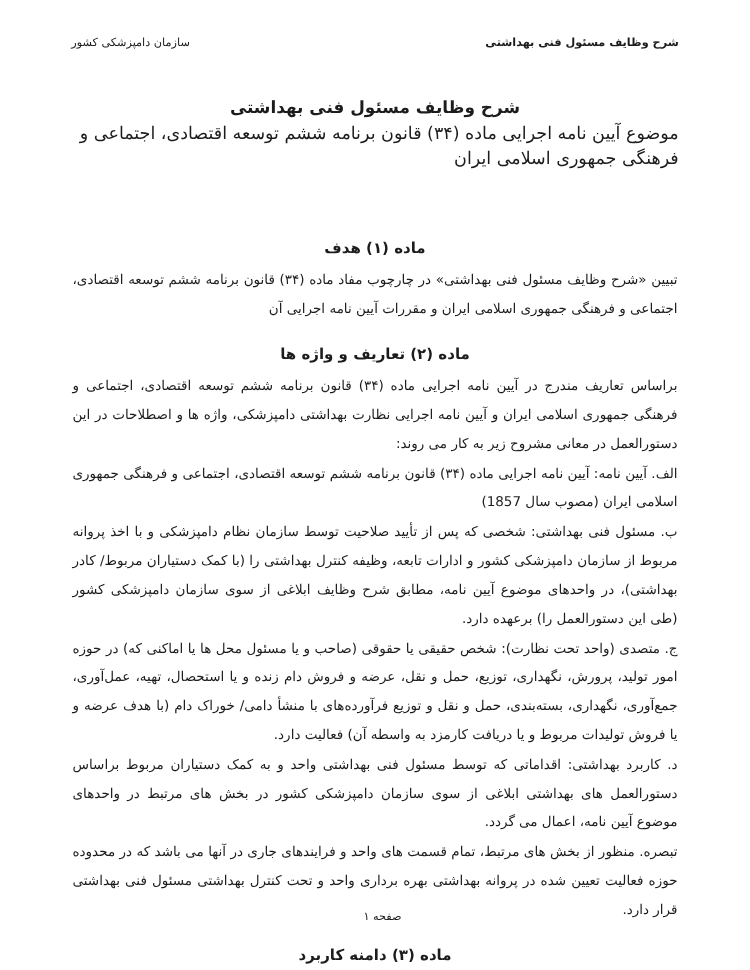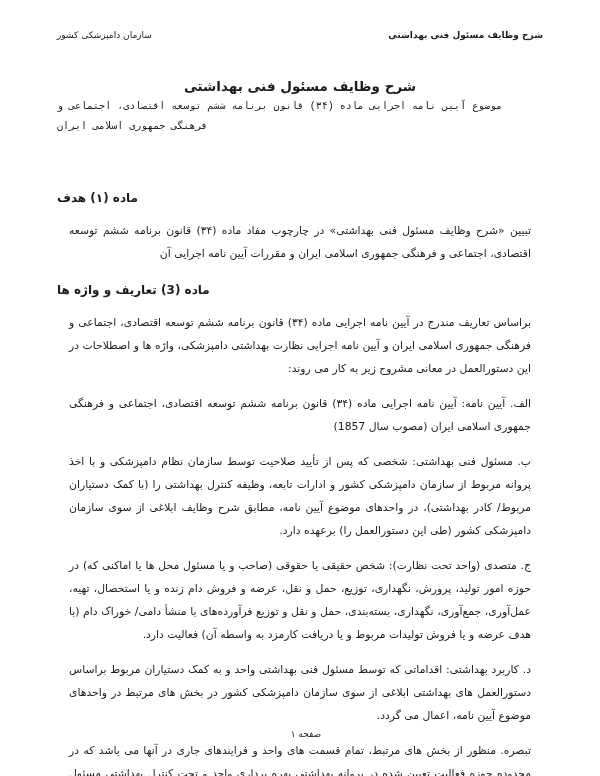--- a/index.html
+++ b/index.html
@@ -33,39 +33,38 @@
   .running-header .rh-right { font-weight: bold; }
   .running-header .rh-left { font-weight: normal; }
   .doc-title {
     text-align: center;
     font-weight: bold;
     font-size: 13.5px;
     line-height: 21px;
     margin: 0;
   }
   .doc-subtitle {
-    text-align: left;
-    font-size: 10px;
+    text-align: right;
+    font-size: 14px;
     line-height: 20px;
     margin: 0 0 52px 0;
-    font-family: Liberation Mono, monospace;
   }
   .section { margin-top: 16px; }
   .section:first-of-type { margin-top: 0; }
   .section-heading {
     font-size: 12px;
     font-weight: bold;
     line-height: 18px;
     margin: 0 0 5px 0;
-    text-align: left;
+    text-align: center;
   }
   .para {
     font-size: 10.8px;
     line-height: 23px;
-    margin: 12px;
+    margin: 1px;
     text-align: justify;
     text-justify: inter-word;
   }
   .para .lead { font-weight: normal; }
   .page-footer {
     position: absolute;
     bottom: 36px;
     left: 12px;
     right: 0;
     text-align: center;
@@ -85,21 +84,21 @@
 
   <h1 class="doc-title">شرح وظایف مسئول فنی بهداشتی</h1>
   <p class="doc-subtitle">موضوع آیین نامه اجرایی ماده (۳۴) قانون برنامه ششم توسعه اقتصادی، اجتماعی و فرهنگی جمهوری اسلامی ایران</p>
 
   <div class="section">
     <h2 class="section-heading">ماده (۱) هدف</h2>
     <p class="para"><b class="lead"></b> <span>تبیین «شرح وظایف مسئول فنی بهداشتی» در چارچوب مفاد ماده (۳۴) قانون برنامه ششم توسعه اقتصادی، اجتماعی و فرهنگی جمهوری اسلامی ایران و مقررات آیین نامه اجرایی آن</span></p>
   </div>
 
   <div class="section">
-    <h2 class="section-heading">ماده (3) تعاریف و واژه ها</h2>
+    <h2 class="section-heading">ماده (۲) تعاریف و واژه ها</h2>
     <p class="para"><b class="lead"></b> <span>براساس تعاریف مندرج در آیین نامه اجرایی ماده (۳۴) قانون برنامه ششم توسعه اقتصادی، اجتماعی و فرهنگی جمهوری اسلامی ایران و آیین نامه اجرایی نظارت بهداشتی دامپزشکی، واژه ها و اصطلاحات در این دستورالعمل در معانی مشروح زیر به کار می روند:</span></p>
     <p class="para"><b class="lead">الف. آیین نامه:</b> <span>آیین نامه اجرایی ماده (۳۴) قانون برنامه ششم توسعه اقتصادی، اجتماعی و فرهنگی جمهوری اسلامی ایران (مصوب سال 1857)</span></p>
     <p class="para"><b class="lead">ب. مسئول فنی بهداشتی:</b> <span>شخصی که پس از تأیید صلاحیت توسط سازمان نظام دامپزشکی و با اخذ پروانه مربوط از سازمان دامپزشکی کشور و ادارات تابعه، وظیفه کنترل بهداشتی را (با کمک دستیاران مربوط/ کادر بهداشتی)، در واحدهای موضوع آیین نامه، مطابق شرح وظایف ابلاغی از سوی سازمان دامپزشکی کشور (طی این دستورالعمل را) برعهده دارد.</span></p>
     <p class="para"><b class="lead">ج. متصدی (واحد تحت نظارت):</b> <span>شخص حقیقی یا حقوقی (صاحب و یا مسئول محل ها یا اماکنی که) در حوزه امور تولید، پرورش، نگهداری، توزیع، حمل و نقل، عرضه و فروش دام زنده و یا استحصال، تهیه، عمل‌آوری، جمع‌آوری، نگهداری، بسته‌بندی، حمل و نقل و توزیع فرآورده‌های با منشأ دامی/ خوراک دام (با هدف عرضه و یا فروش تولیدات مربوط و یا دریافت کارمزد به واسطه آن) فعالیت دارد.</span></p>
     <p class="para"><b class="lead">د. کاربرد بهداشتی:</b> <span>اقداماتی که توسط مسئول فنی بهداشتی واحد و به کمک دستیاران مربوط براساس دستورالعمل های بهداشتی ابلاغی از سوی سازمان دامپزشکی کشور در بخش های مرتبط در واحدهای موضوع آیین نامه، اعمال می گردد.</span></p>
     <p class="para"><b class="lead"></b> <span>تبصره. منظور از بخش های مرتبط، تمام قسمت های واحد و فرایندهای جاری در آنها می باشد که در محدوده حوزه فعالیت تعیین شده در پروانه بهداشتی بهره برداری واحد و تحت کنترل بهداشتی مسئول فنی بهداشتی قرار دارد.</span></p>
   </div>
 
   <div class="section">
     <h2 class="section-heading">ماده (۳) دامنه کاربرد</h2>

